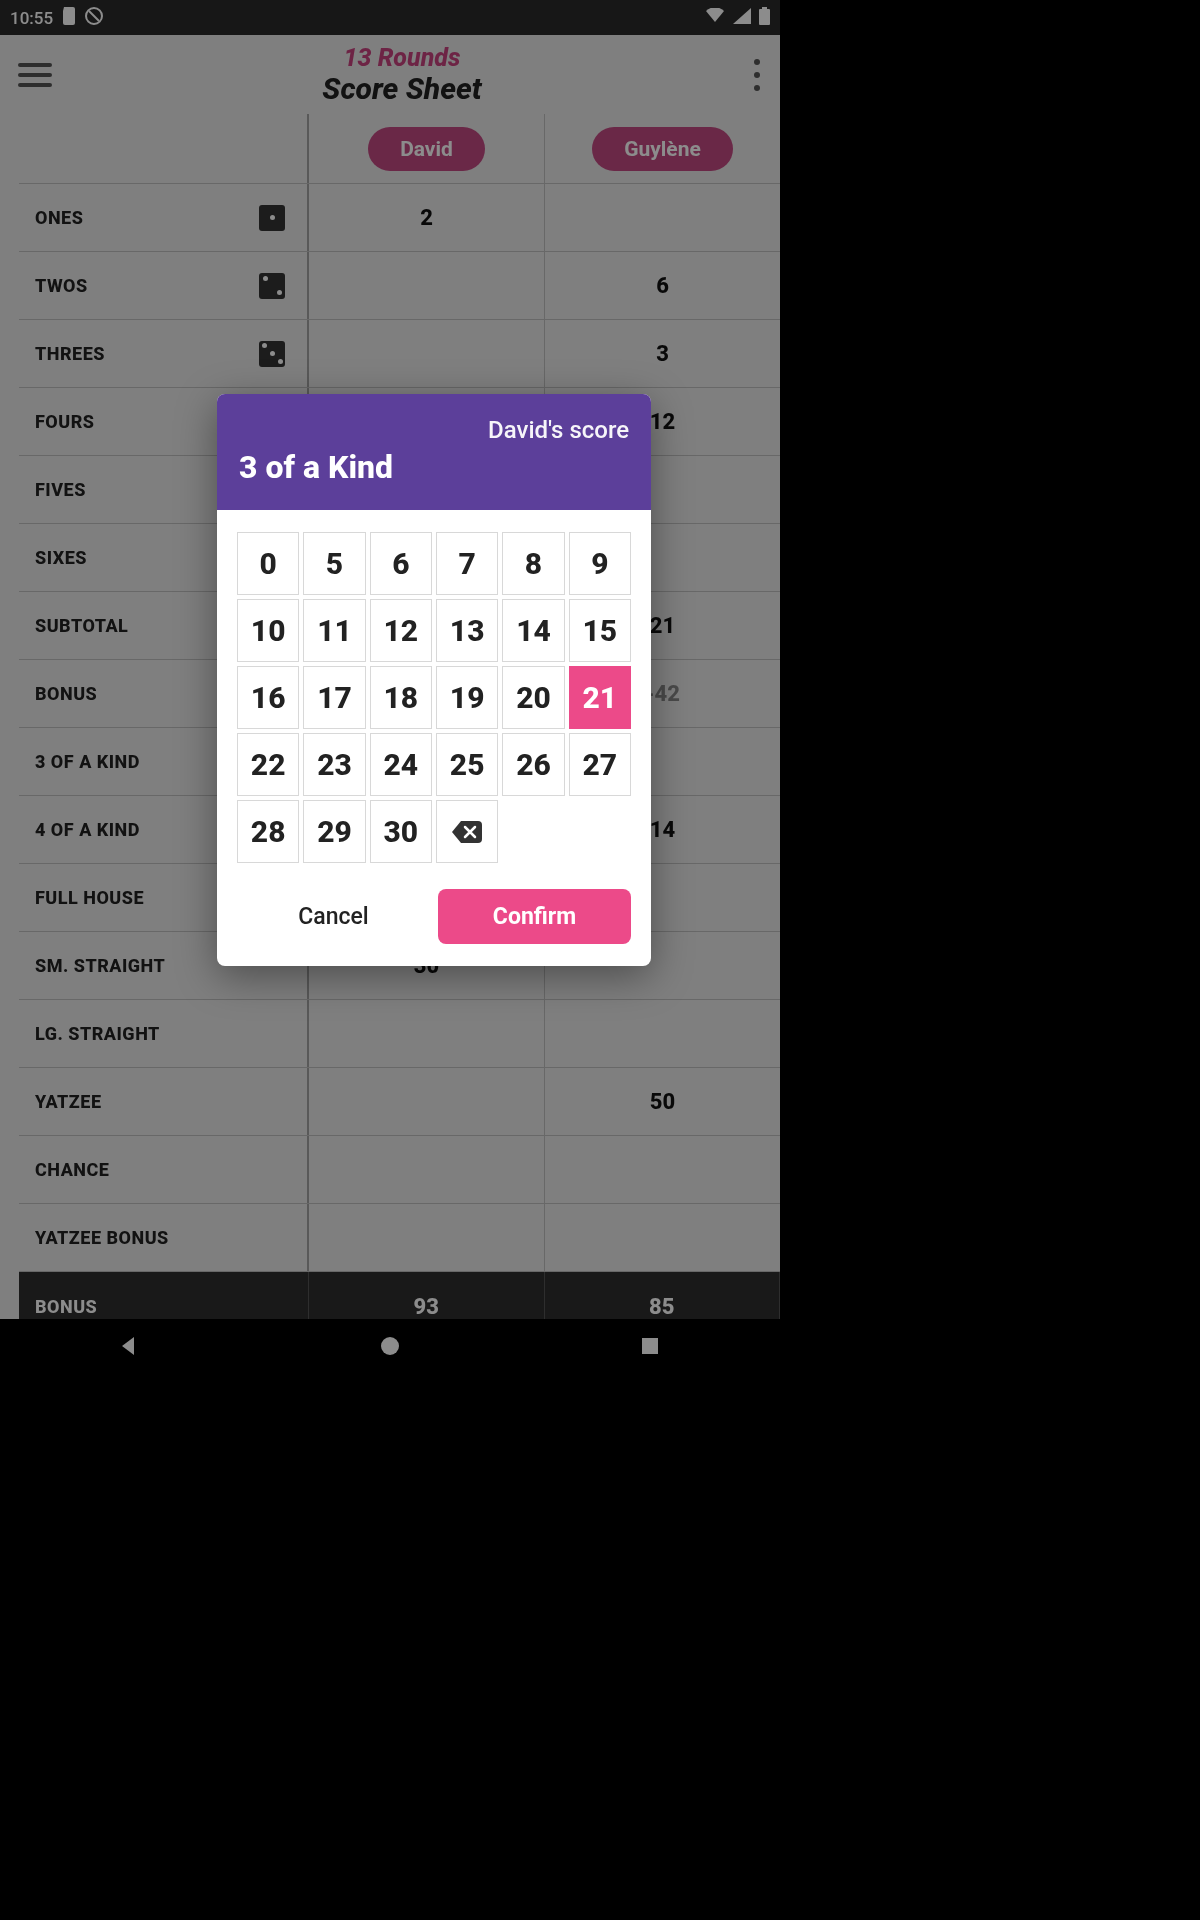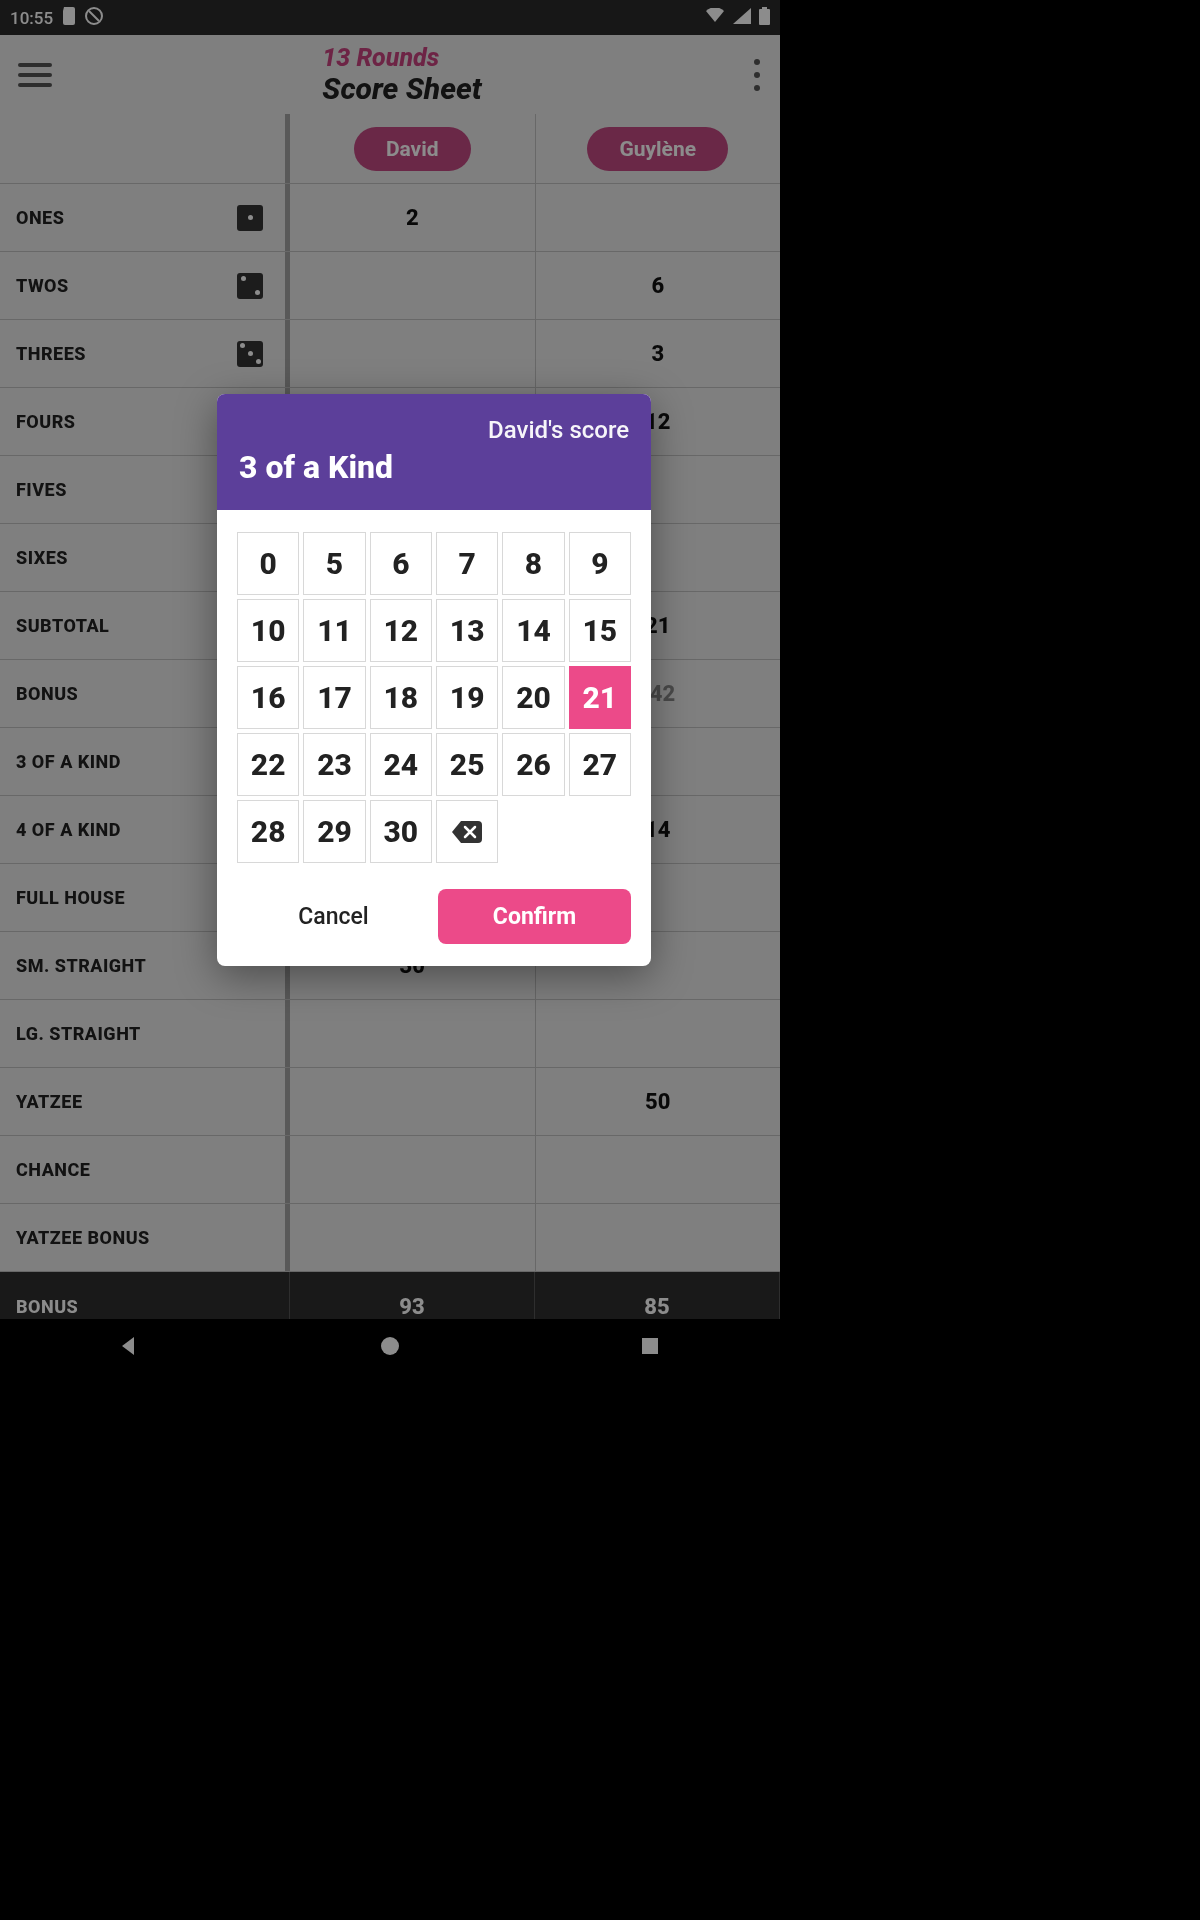--- a/index.html
+++ b/index.html
@@ -8,32 +8,32 @@
 
   
   .statusbar { position: absolute; top:0; left:0; right:0; height:35px; background:#2b2b2b; color:#fff; display:flex; align-items:center; justify-content:space-between; padding:0 10px; font-size:17px; font-weight:500; }
   .statusbar .left, .statusbar .right { display:flex; align-items:center; gap:8px; }
   .ico { display:inline-block; }
 
   
   .appbar { position:absolute; top:35px; left:0; right:0; height:79px; background:#e8e8e8; display:flex; align-items:center; justify-content:space-between; padding:0 18px; }
   .hamburger { width:34px; height:24px; display:flex; flex-direction:column; justify-content:space-between; }
   .hamburger span { display:block; height:4px; background:#555; border-radius:2px; }
-  .title-wrap { line-height:1.1; }
+  .title-wrap { text-align:center; line-height:1.1; }
   .title-top { color:#c7437f; font-weight:800; font-size:25px; font-style:italic; }
   .title-bot { color:#222; font-weight:800; font-size:30px; font-style:italic; }
   .kebab { width:10px; height:32px; display:flex; flex-direction:column; justify-content:space-between; align-items:center; }
   .kebab span { width:6px; height:6px; background:#555; border-radius:50%; }
 
   
   .table { position:absolute; top:114px; left:0; right:0; bottom:54px; background:#e8e8e8; }
-  .row { display:flex; height:68px; border-bottom:1px solid #bdbdbd; align-items:flex-end; }
+  .row { display:flex; height:68px; border-bottom:1px solid #bdbdbd; align-items:flex-end;margin-left:19px; }
   .row.header { height:70px; }
   .row.total { background:#2f2f2f; color:#fff; height:68px; border-bottom:none; }
-  .cell-label { width:290px; padding-left:16px; font-weight:800; font-size:18px; color:#222; letter-spacing:0.5px; display:flex; align-items:center; justify-content:space-between; padding-right:22px; border-right:5px solid #a3a3a3; height:100%; }
+  .cell-label { width:290px; padding-left:16px; font-weight:800; font-size:18px; color:#222; letter-spacing:0.5px; display:flex; align-items:center; justify-content:space-between; padding-right:22px; border-right:2px solid #a3a3a3; height:100%; }
   .row.total .cell-label { color:#fff; border-right:1px solid #555; }
   .cell-val { flex:1; text-align:center; font-weight:800; font-size:22px; color:#111; border-right:1px solid #bdbdbd; height:100%; display:flex; align-items:center; justify-content:center; }
   .cell-val:last-child { border-right:none; }
   .row.total .cell-val { color:#fff; border-right:1px solid #555; }
   .neg { color:#888; }
   .pill { background:#c14a82; color:#fff; font-weight:700; font-size:21px; padding:10px 32px; border-radius:22px; }
 
   .dice { width:26px; height:26px; background:#333; border-radius:3px; position:relative; }
   .dice .pip { position:absolute; width:5px; height:5px; background:#fff; border-radius:50%; }
 

